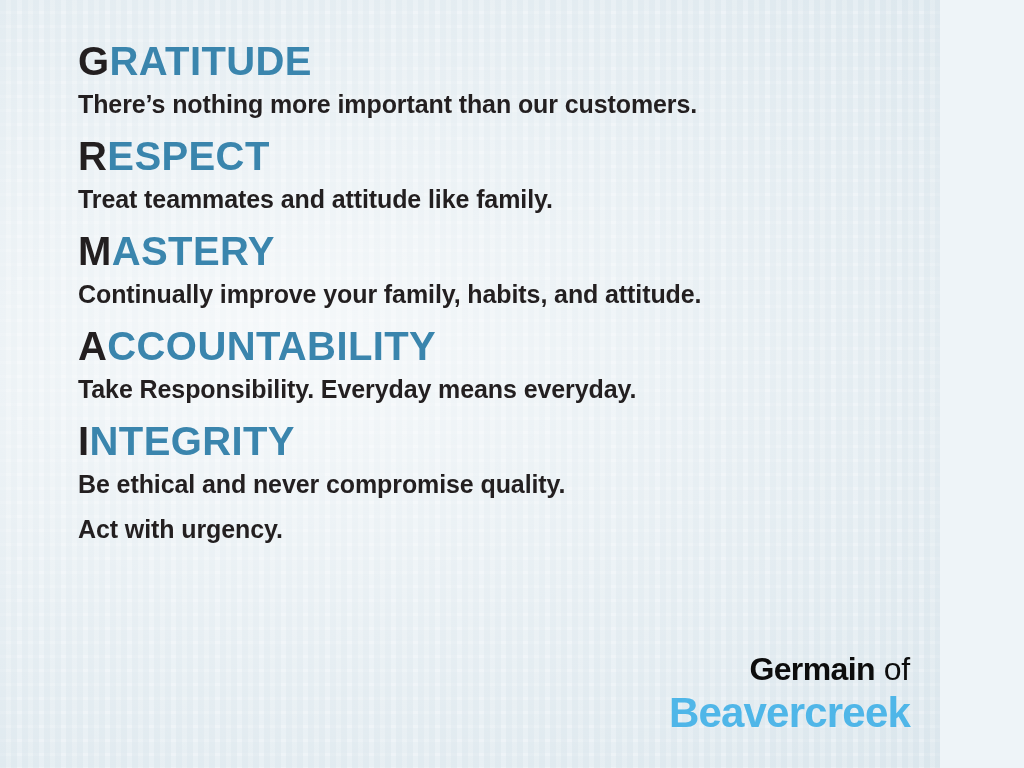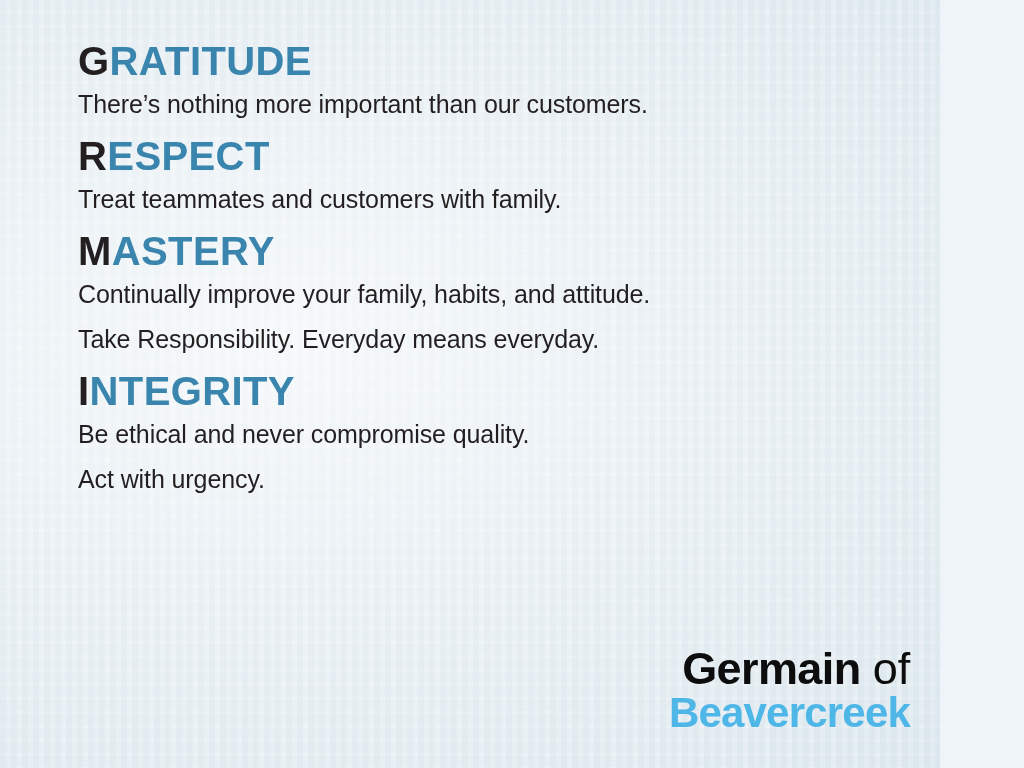--- a/index.html
+++ b/index.html
@@ -69,41 +69,41 @@
     letter-spacing: 0.4px;
     color: #3a85ad;
     margin: 0;
     white-space: nowrap;
   }
   .value-heading .initial {
     color: #231f20;
   }
   .value-desc {
     font-family: "Liberation Sans", sans-serif;
-    font-weight: 400;
+    font-weight: 700;
     font-size: 25px;
     line-height: 36px;
     letter-spacing: -0.1px;
     color: #231f20;
     margin: 0;
     white-space: nowrap;
   }
 
   
   #logo {
     position: absolute;
     right: 30px;
     bottom: 32px;
     z-index: 3;
     text-align: right;
     line-height: 1.0;
   }
   .logo-line1 {
     font-family: "Liberation Sans", sans-serif;
-    font-size: 45px;
+    font-size: 32px;
     line-height: 42px;
     color: #0d0d0d;
     white-space: nowrap;
   }
   .logo-brand {
     font-weight: 700;
     letter-spacing: -0.6px;
   }
   .logo-of {
     font-weight: 400;
@@ -128,29 +128,30 @@
   <div id="content">
 
     <div class="value-block">
       <div class="value-heading"><span class="initial">G</span><span class="rest">RATITUDE</span></div>
       <div class="value-desc">There’s nothing more important than our customers.</div>
     </div>
 
 
     <div class="value-block">
       <div class="value-heading"><span class="initial">R</span><span class="rest">ESPECT</span></div>
-      <div class="value-desc">Treat teammates and customers with family.</div>
+      <div class="value-desc">Treat teammates and attitude like family.</div>
     </div>
 
     <div class="value-block">
       <div class="value-heading"><span class="initial">M</span><span class="rest">ASTERY</span></div>
       <div class="value-desc">Continually improve your family, habits, and attitude.</div>
     </div>
 
     <div class="value-block">
+      <div class="value-heading"><span class="initial">A</span><span class="rest">CCOUNTABILITY</span></div>
       <div class="value-desc">Take Responsibility. Everyday means everyday.</div>
     </div>
 
     <div class="value-block">
       <div class="value-heading"><span class="initial">I</span><span class="rest">NTEGRITY</span></div>
       <div class="value-desc">Be ethical and never compromise quality.</div>
     </div>
 
     <div class="value-block">
       <div class="value-desc">Act with urgency.</div>

